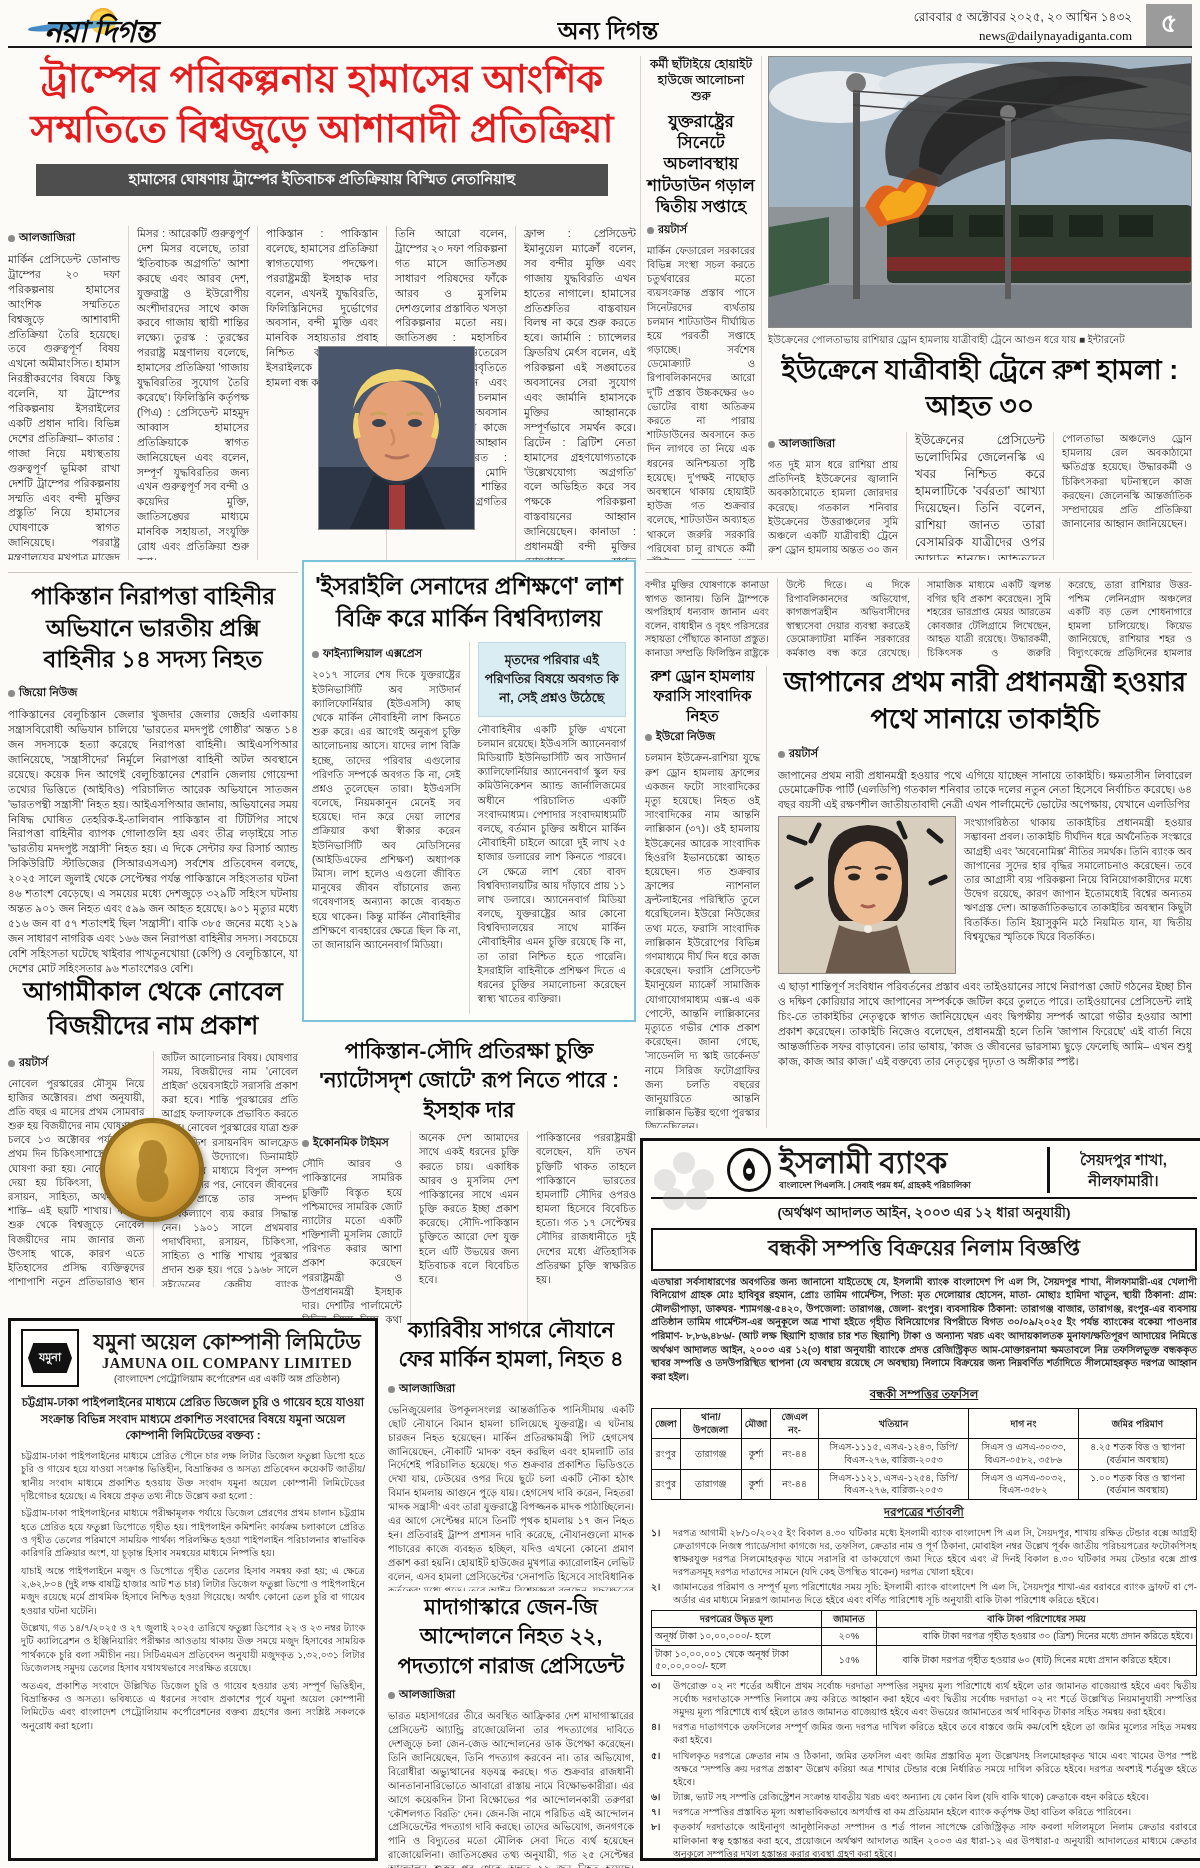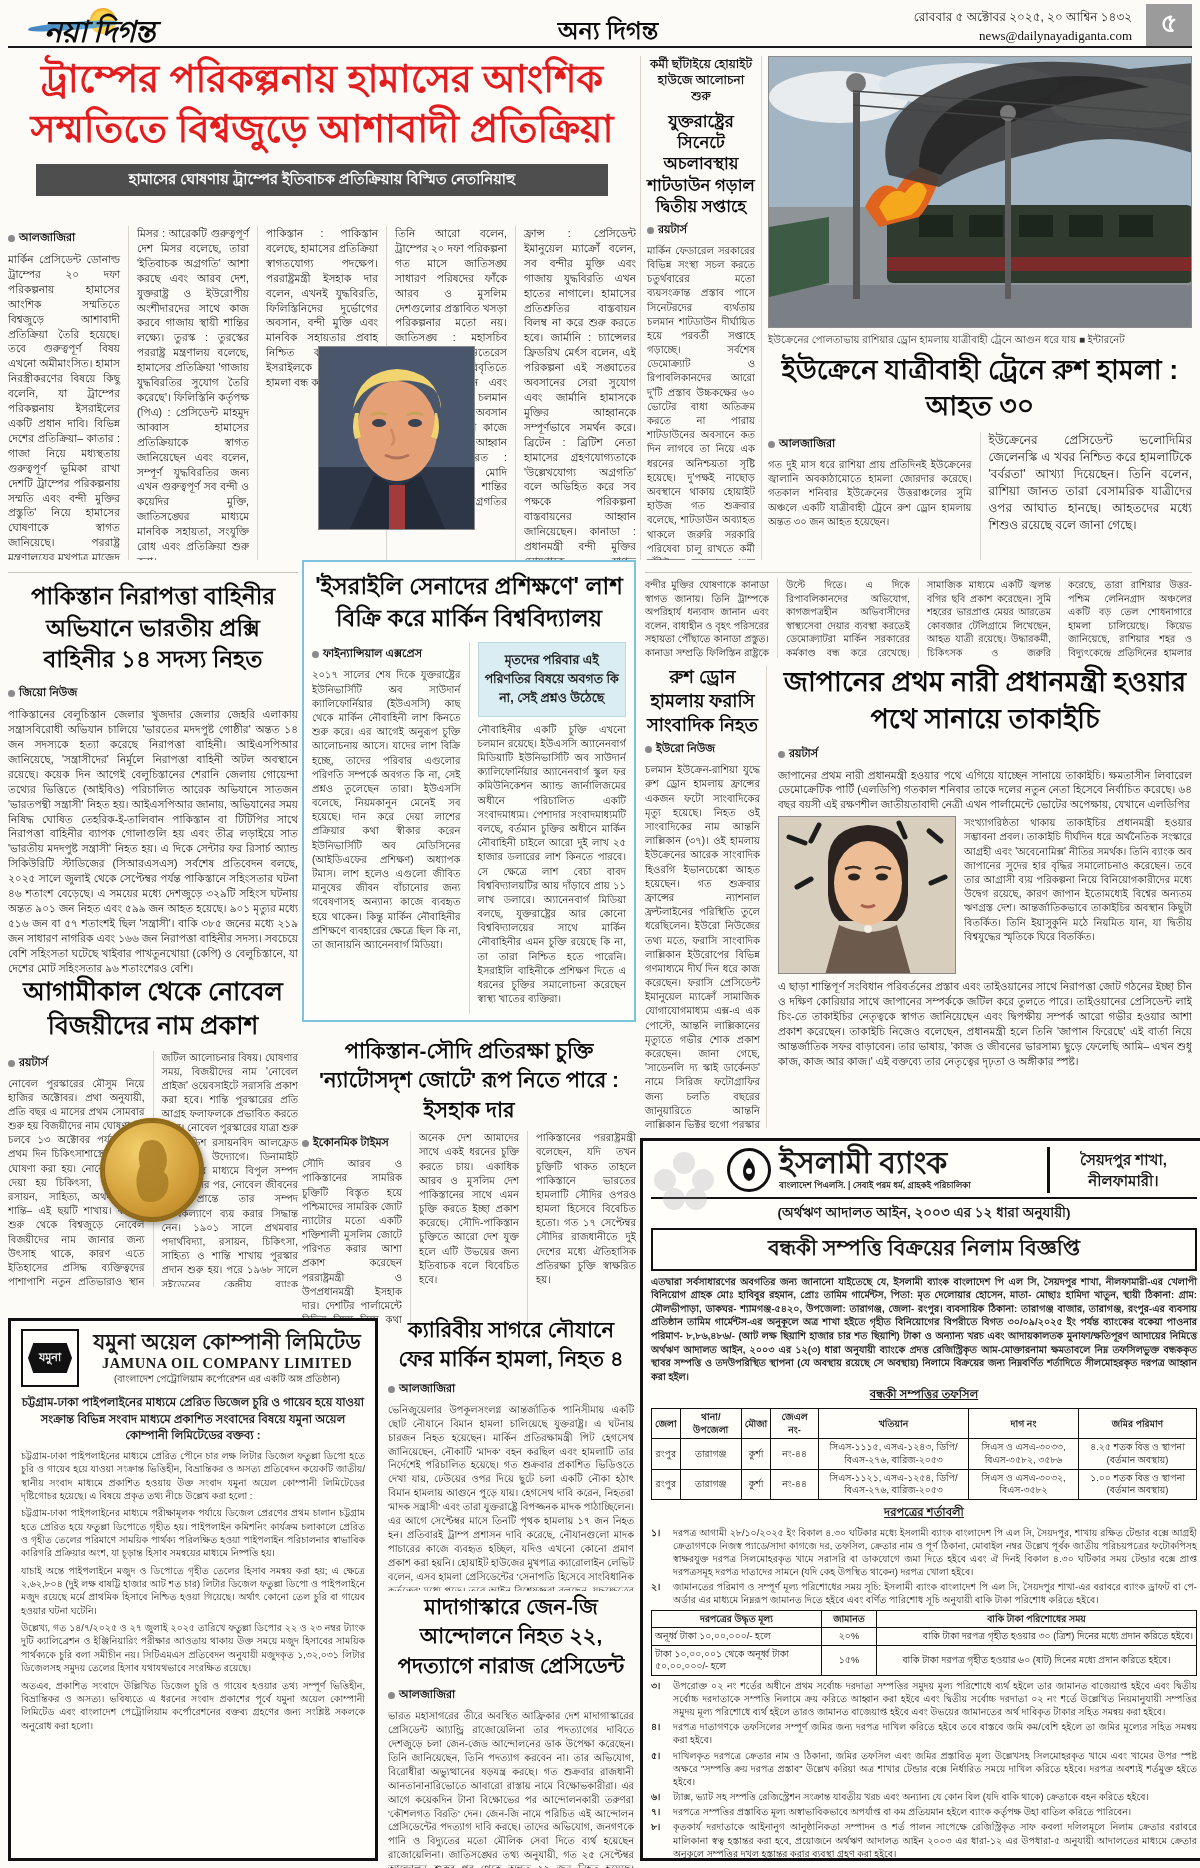--- a/index.html
+++ b/index.html
@@ -140,20 +140,23 @@
   <div>
     <div class="byline">
         <span class="dot"></span>
         <span>আলজাজিরা</span>
       </div>
     <div class="bodytext" style="font-size:10px;">গত দুই মাস ধরে রাশিয়া প্রায় প্রতিদিনই ইউক্রেনের জ্বালানি অবকাঠামোতে হামলা জোরদার করেছে। গতকাল শনিবার ইউক্রেনের উত্তরাঞ্চলের সুমি অঞ্চলে একটি যাত্রীবাহী ট্রেনে রুশ ড্রোন হামলায় অন্তত ৩০ জন আহত হয়েছেন।</div>
   </div>
   <div>
       <div class="bodytext" style="font-size:12px;">ইউক্রেনের প্রেসিডেন্ট ভলোদিমির জেলেনস্কি এ খবর নিশ্চিত করে হামলাটিকে 'বর্বরতা' আখ্যা দিয়েছেন। তিনি বলেন, রাশিয়া জানত তারা বেসামরিক যাত্রীদের ওপর আঘাত হানছে। আহতদের মধ্যে শিশুও রয়েছে বলে জানা গেছে।</div>
     </div>
+  <div>
+      <div class="bodytext" style="font-size:10px;">পোলতাভা অঞ্চলেও ড্রোন হামলায় রেল অবকাঠামো ক্ষতিগ্রস্ত হয়েছে। উদ্ধারকর্মী ও চিকিৎসকরা ঘটনাস্থলে কাজ করছেন। জেলেনস্কি আন্তর্জাতিক সম্প্রদায়ের প্রতি প্রতিক্রিয়া জানানোর আহ্বান জানিয়েছেন।</div>
+    </div>
 </div>
 
 <div class="abs" style="left:8px; top:572px; width:290px; border-top:1px solid #c9c4ba; padding-top:8px;">
   <div class="headline" style="font-size:23px; line-height:1.38; padding:0 6px;">পাকিস্তান নিরাপত্তা বাহিনীর অভিযানে ভারতীয় প্রক্সি বাহিনীর ১৪ সদস্য নিহত</div>
   <div class="byline" style="margin-top:8px;">
       <span class="dot"></span>
       <span>জিয়ো নিউজ</span>
     </div>
   <div class="bodytext" style="height:278px; overflow:hidden;">পাকিস্তানের বেলুচিস্তান জেলার খুজদার জেলার জেহরি এলাকায় সন্ত্রাসবিরোধী অভিযান চালিয়ে 'ভারতের মদদপুষ্ট গোষ্ঠীর' অন্তত ১৪ জন সদস্যকে হত্যা করেছে নিরাপত্তা বাহিনী। আইএসপিআর জানিয়েছে, 'সন্ত্রাসীদের' নির্মূলে নিরাপত্তা বাহিনী অটল অবস্থানে রয়েছে। কয়েক দিন আগেই বেলুচিস্তানের শেরানি জেলায় গোয়েন্দা তথ্যের ভিত্তিতে (আইবিও) পরিচালিত আরেক অভিযানে সাতজন 'ভারতপন্থী সন্ত্রাসী' নিহত হয়। আইএসপিআর জানায়, অভিযানের সময় নিষিদ্ধ ঘোষিত তেহরিক-ই-তালিবান পাকিস্তান বা টিটিপির সাথে নিরাপত্তা বাহিনীর ব্যাপক গোলাগুলি হয় এবং তীব্র লড়াইয়ে সাত 'ভারতীয় মদদপুষ্ট সন্ত্রাসী' নিহত হয়। এ দিকে সেন্টার ফর রিসার্চ অ্যান্ড সিকিউরিটি স্টাডিজের (সিআরএসএস) সর্বশেষ প্রতিবেদন বলছে, ২০২৫ সালে জুলাই থেকে সেপ্টেম্বর পর্যন্ত পাকিস্তানে সহিংসতার ঘটনা ৪৬ শতাংশ বেড়েছে। এ সময়ের মধ্যে দেশজুড়ে ৩২৯টি সহিংস ঘটনায় অন্তত ৯০১ জন নিহত এবং ৫৯৯ জন আহত হয়েছে। ৯০১ মৃত্যুর মধ্যে ৫১৬ জন বা ৫৭ শতাংশই ছিল 'সন্ত্রাসী'। বাকি ৩৮৫ জনের মধ্যে ২১৯ জন সাধারণ নাগরিক এবং ১৬৬ জন নিরাপত্তা বাহিনীর সদস্য। সবচেয়ে বেশি সহিংসতা ঘটেছে খাইবার পাখতুনখোয়া (কেপি) ও বেলুচিস্তানে, যা দেশের মোট সহিংসতার ৯৬ শতাংশেরও বেশি।</div>
 </div>
@@ -225,21 +228,21 @@
     </div>
   <div>
       <div class="bodytext" style="font-size:9.6px;">সামাজিক মাধ্যমে একটি জ্বলন্ত বগির ছবি প্রকাশ করেছেন। সুমি শহরের ভারপ্রাপ্ত মেয়র আরতেম কোবজার টেলিগ্রামে লিখেছেন, আহত যাত্রী রয়েছে। উদ্ধারকর্মী, চিকিৎসক ও জরুরি সেবাদানকারীরা ঘটনাস্থলে কাজ করছে।</div>
     </div>
   <div>
       <div class="bodytext" style="font-size:9.6px;">করেছে, তারা রাশিয়ার উত্তর-পশ্চিম লেনিনগ্রাদ অঞ্চলের একটি বড় তেল শোধনাগারে হামলা চালিয়েছে। কিয়েভ জানিয়েছে, রাশিয়ার শহর ও বিদ্যুৎকেন্দ্রে প্রতিদিনের হামলার প্রতিশোধ হিসেবে তারা দীর্ঘপাল্লার ড্রোন আক্রমণ বাড়াবে।</div>
     </div>
 </div>
 
 <div class="abs" style="left:645px; top:666px; width:122px; height:462px; border-right:1px solid #d9d5cc; padding-right:6px; overflow:hidden;">
-  <div class="headline" style="font-size:18px; line-height:1.32;">রুশ ড্রোন হামলায় ফরাসি সাংবাদিক নিহত</div>
+  <div class="headline" style="font-size:15px; line-height:1.32;">রুশ ড্রোন হামলায় ফরাসি সাংবাদিক নিহত</div>
   <div class="byline">
       <span class="dot"></span>
       <span>ইউরো নিউজ</span>
     </div>
   <div class="bodytext" style="font-size:10px;">চলমান ইউক্রেন-রাশিয়া যুদ্ধে রুশ ড্রোন হামলায় ফ্রান্সের একজন ফটো সাংবাদিকের মৃত্যু হয়েছে। নিহত ওই সাংবাদিকের নাম আন্তনি লাল্লিকান (৩৭)। ওই হামলায় ইউক্রেনের আরেক সাংবাদিক হিওরগি ইভানচেঙ্কো আহত হয়েছেন। গত শুক্রবার ফ্রান্সের ন্যাশনাল ফ্রন্টলাইনের পরিস্থিতি তুলে ধরেছিলেন। ইউরো নিউজের তথ্য মতে, ফরাসি সাংবাদিক লাল্লিকান ইউরোপের বিভিন্ন গণমাধ্যমে দীর্ঘ দিন ধরে কাজ করেছেন। ফরাসি প্রেসিডেন্ট ইমানুয়েল ম্যাক্রোঁ সামাজিক যোগাযোগমাধ্যম এক্স-এ এক পোস্টে, আন্তনি লাল্লিকানের মৃত্যুতে গভীর শোক প্রকাশ করেছেন। জানা গেছে, 'সাডেনলি দ্য স্কাই ডার্কেনড' নামে সিরিজ ফটোগ্রাফির জন্য চলতি বছরের জানুয়ারিতে আন্তনি লাল্লিকান ভিক্টর হুগো পুরস্কার জিতেছিলেন।</div>
 </div>
 
 <div class="abs" style="left:778px; top:664px; width:414px; height:466px; overflow:hidden;">
   <div class="headline" style="font-size:27px; line-height:1.38;">জাপানের প্রথম নারী প্রধানমন্ত্রী হওয়ার পথে সানায়ে তাকাইচি</div>
   <div class="byline" style="margin-top:6px;">

